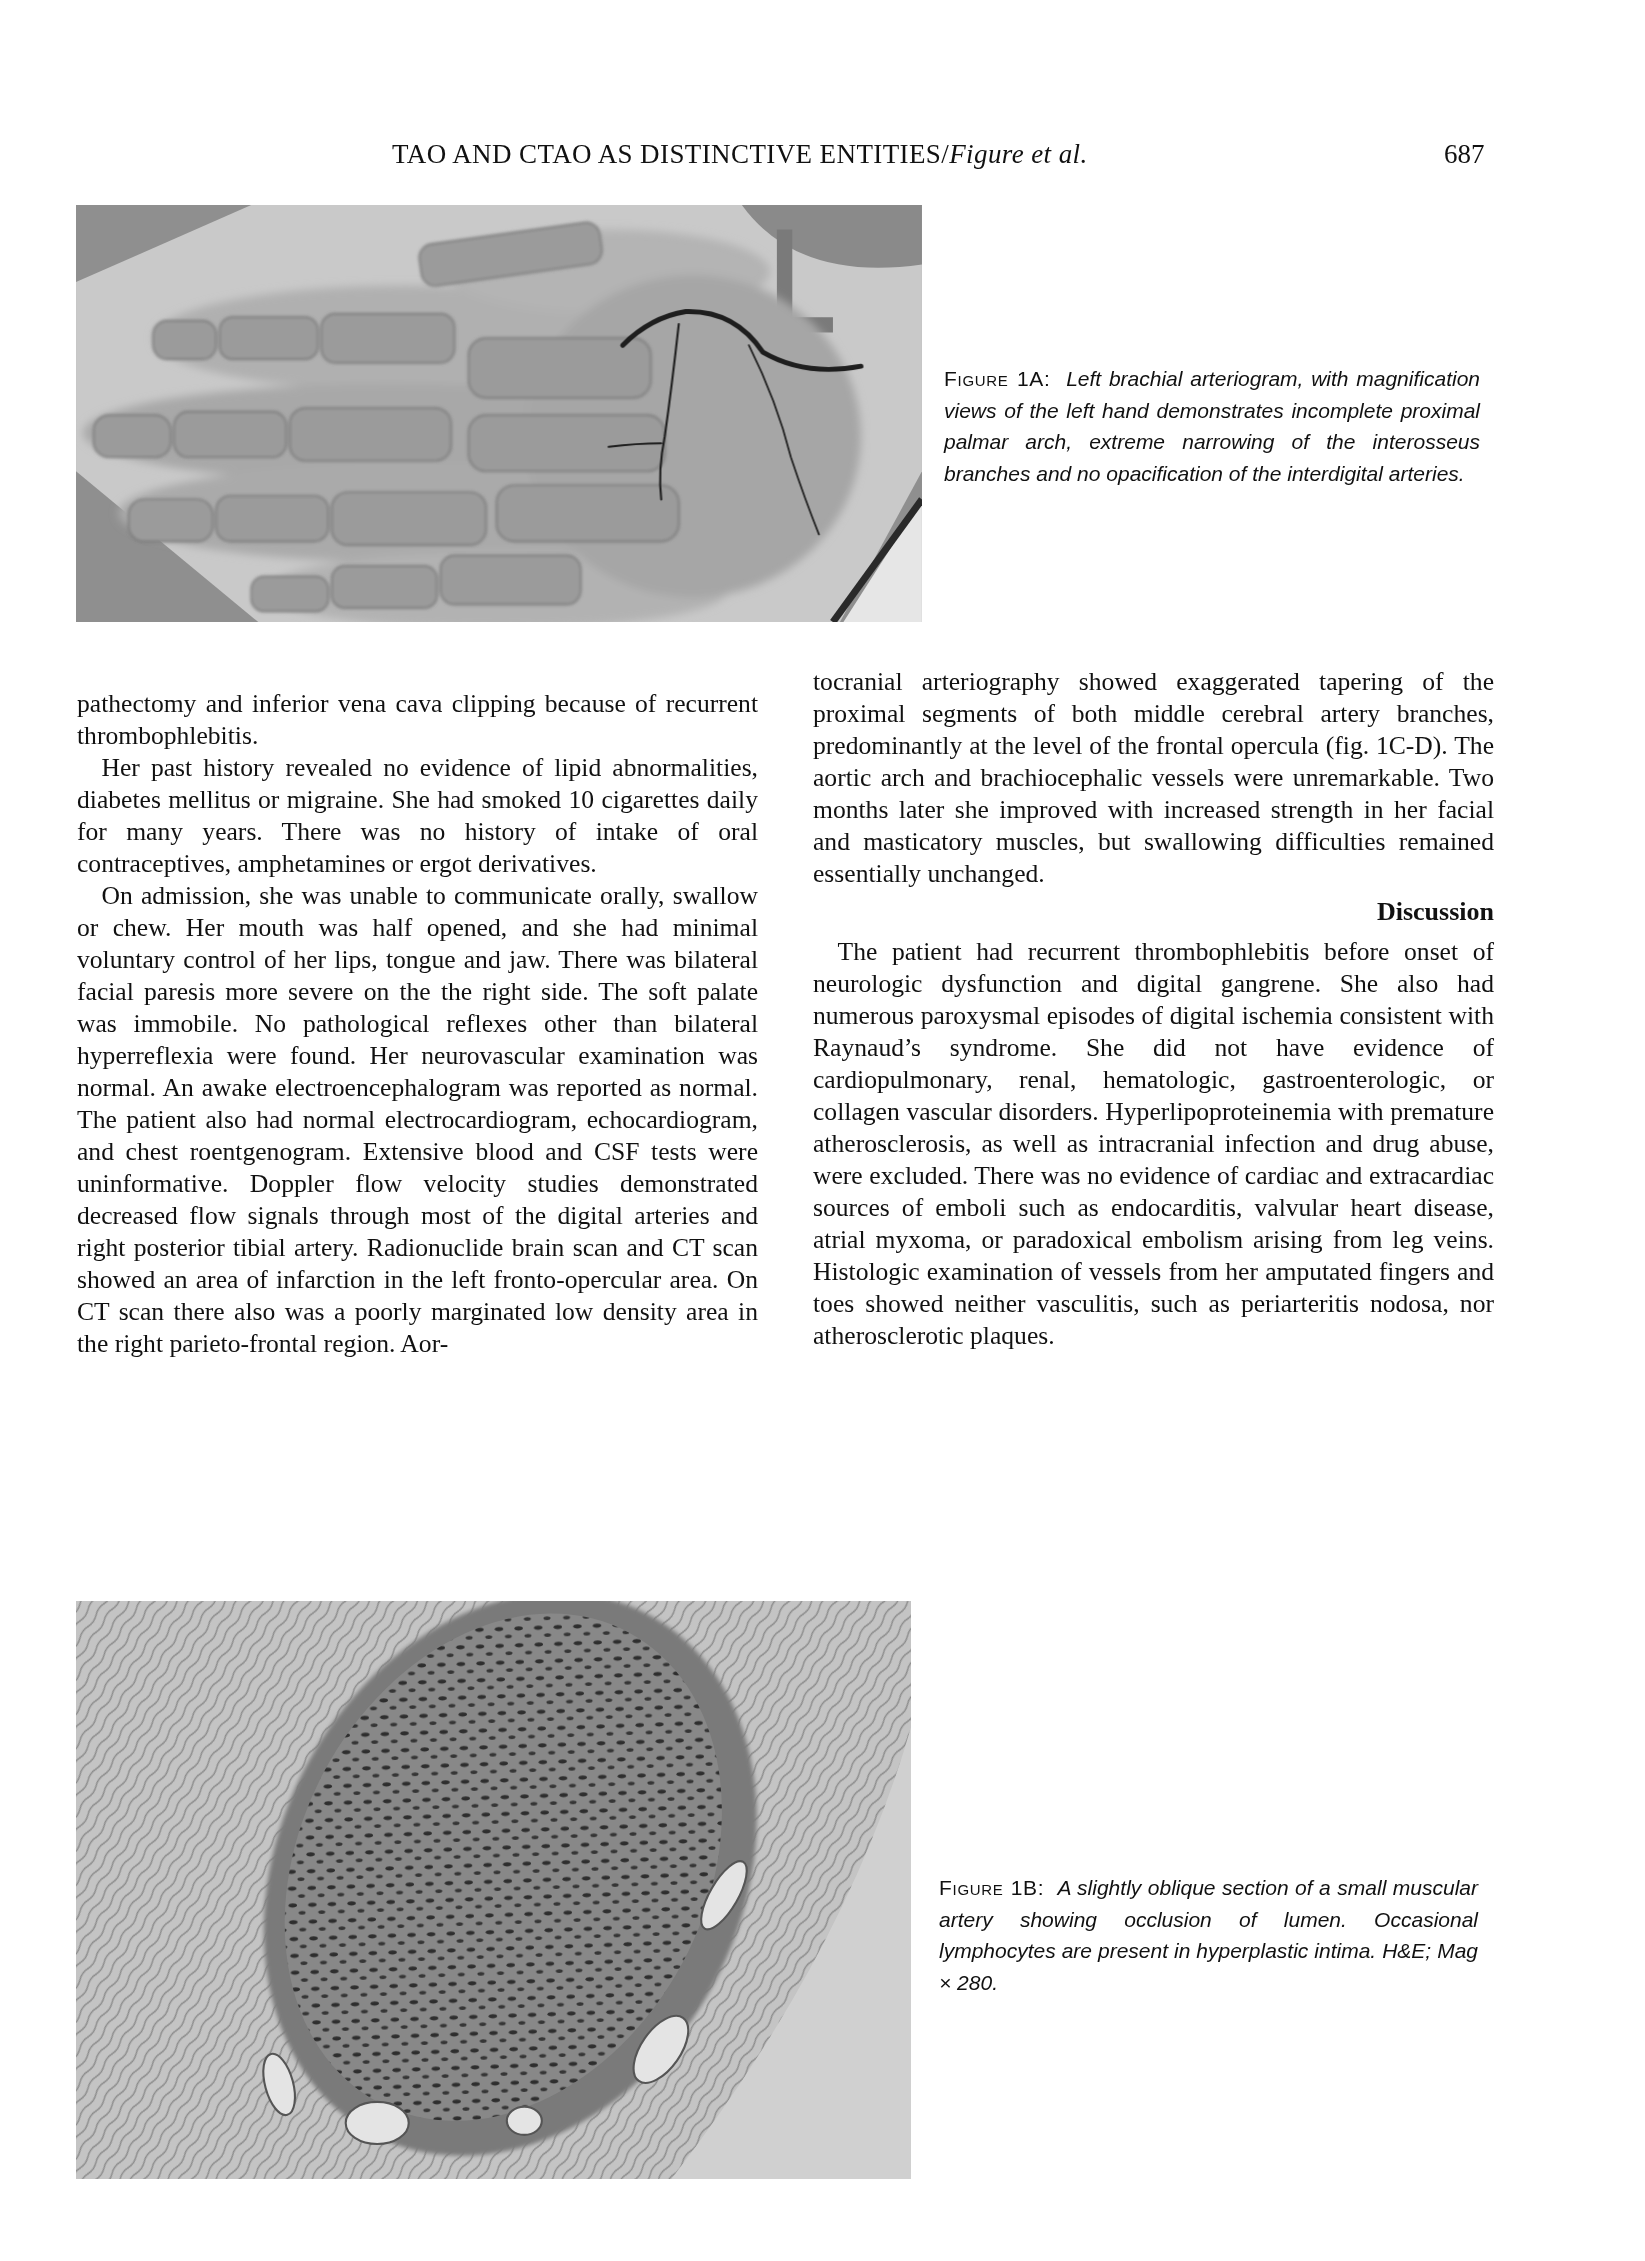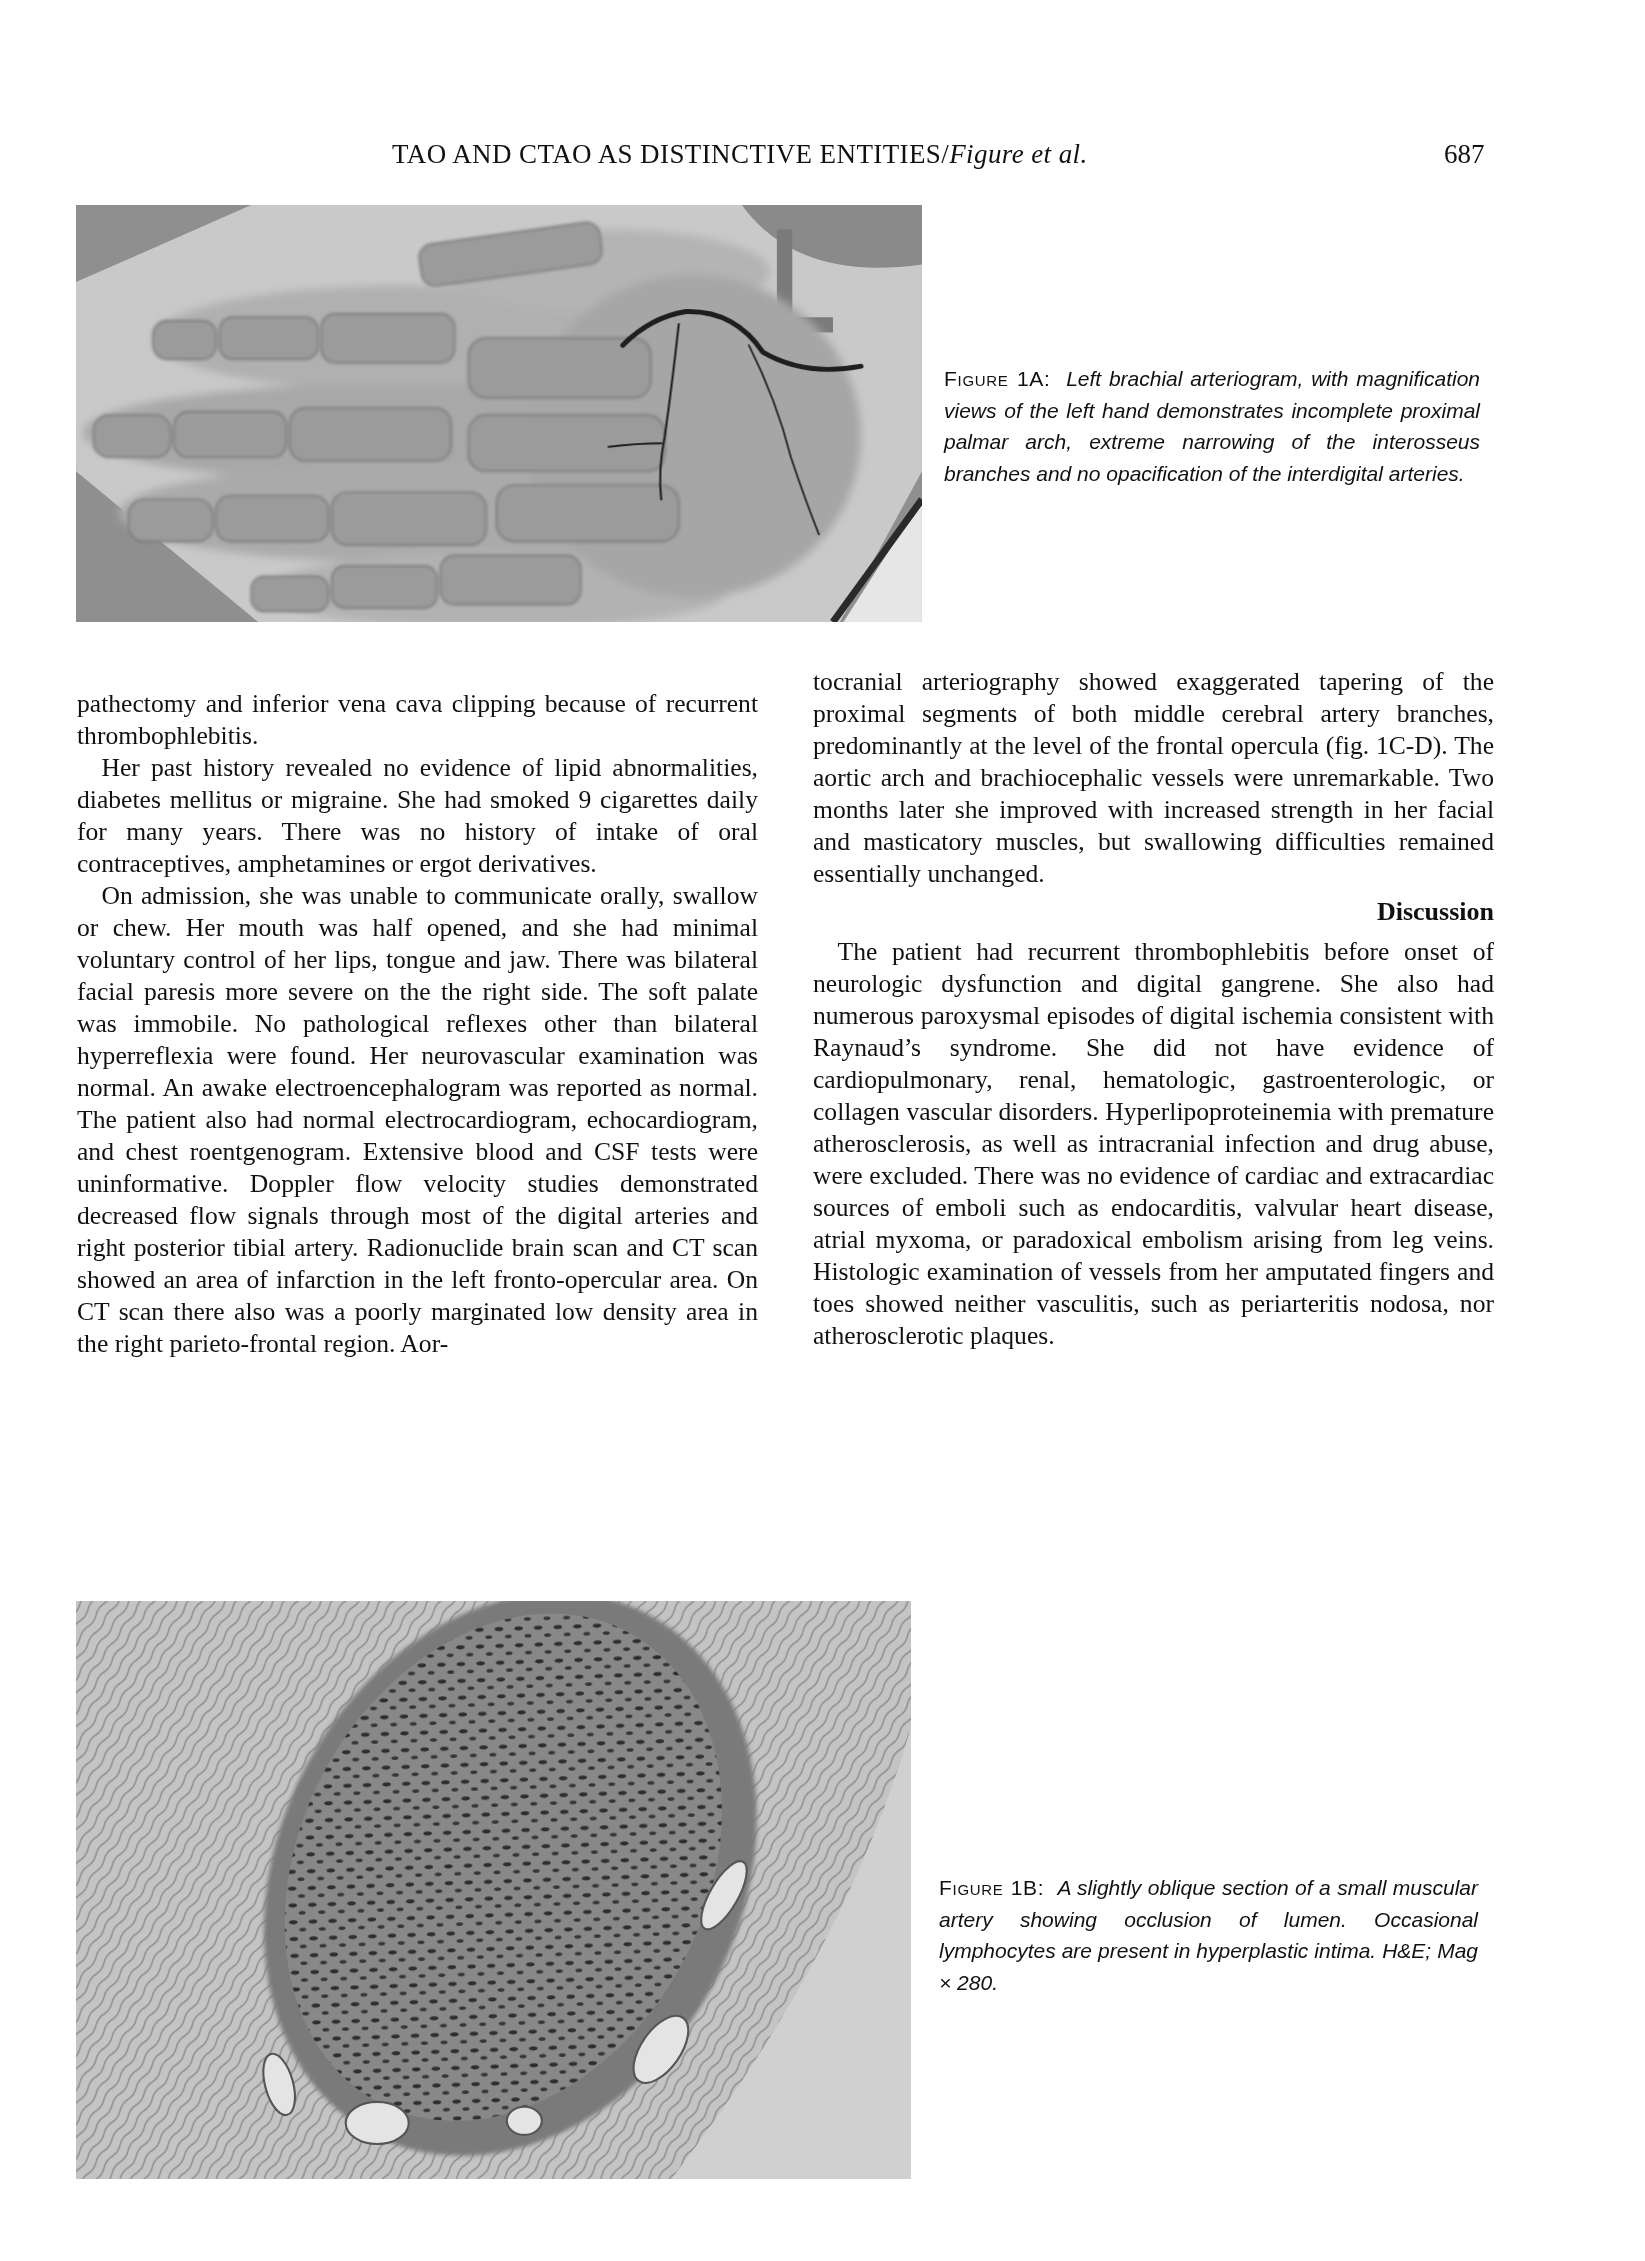--- a/index.html
+++ b/index.html
@@ -86,21 +86,21 @@
       <path d="M835,340 Q800,340 760,345" stroke-width="3"></path>
     </g>
   </svg>
 </div>
 <div class="caption" id="cap1a">
   <span class="fig-label">Figure 1A:</span>&nbsp;&nbsp;<span class="fig-text">Left brachial arteriogram, with magnification views of the left hand demonstrates incomplete proximal palmar arch, extreme narrowing of the interosseus branches and no opacification of the interdigital arteries.</span>
 </div>
 
 <div class="column" id="col-left">
   <p>pathectomy and inferior vena cava clipping because of recurrent thrombophlebitis.</p>
-  <p class="indent">Her past history revealed no evidence of lipid abnormalities, diabetes mellitus or migraine. She had smoked 9 cigarettes daily for many years. There was no history of intake of oral contraceptives, amphetamines or ergot derivatives.</p>
+  <p class="indent">Her past history revealed no evidence of lipid abnormalities, diabetes mellitus or migraine. She had smoked 10 cigarettes daily for many years. There was no history of intake of oral contraceptives, amphetamines or ergot derivatives.</p>
   <p class="indent">On admission, she was unable to communicate orally, swallow or chew. Her mouth was half opened, and she had minimal voluntary control of her lips, tongue and jaw. There was bilateral facial paresis more severe on the the right side. The soft palate was immobile. No pathological reflexes other than bilateral hyperreflexia were found. Her neurovascular examination was normal. An awake electroencephalogram was reported as normal. The patient also had normal electrocardiogram, echocardiogram, and chest roentgenogram. Extensive blood and CSF tests were uninformative. Doppler flow velocity studies demonstrated decreased flow signals through most of the digital arteries and right posterior tibial artery. Radionuclide brain scan and CT scan showed an area of infarction in the left fronto-opercular area. On CT scan there also was a poorly marginated low density area in the right parieto-frontal region. Aor-</p>
 </div>
 
 <div class="column" id="col-right">
   <p>tocranial arteriography showed exaggerated tapering of the proximal segments of both middle cerebral artery branches, predominantly at the level of the frontal opercula (fig. 1C-D). The aortic arch and brachiocephalic vessels were unremarkable. Two months later she improved with increased strength in her facial and masticatory muscles, but swallowing difficulties remained essentially unchanged.</p>
   <div class="section-heading">Discussion</div>
   <p class="indent">The patient had recurrent thrombophlebitis before onset of neurologic dysfunction and digital gangrene. She also had numerous paroxysmal episodes of digital ischemia consistent with Raynaud’s syndrome. She did not have evidence of cardiopulmonary, renal, hematologic, gastroenterologic, or collagen vascular disorders. Hyperlipoproteinemia with premature atherosclerosis, as well as intracranial infection and drug abuse, were excluded. There was no evidence of cardiac and extracardiac sources of emboli such as endocarditis, valvular heart disease, atrial myxoma, or paradoxical embolism arising from leg veins. Histologic examination of vessels from her amputated fingers and toes showed neither vasculitis, such as periarteritis nodosa, nor atherosclerotic plaques.</p>
 </div>
 
 <div class="figure" id="fig1b">

